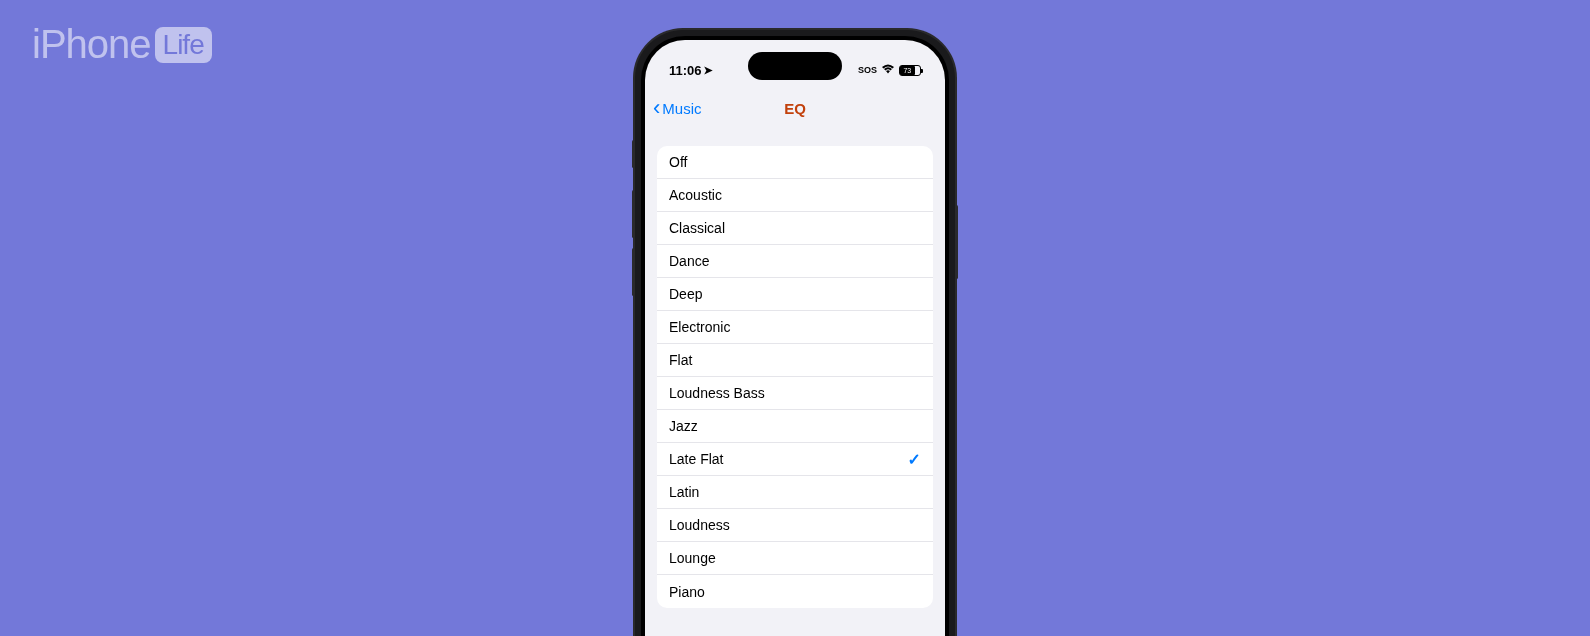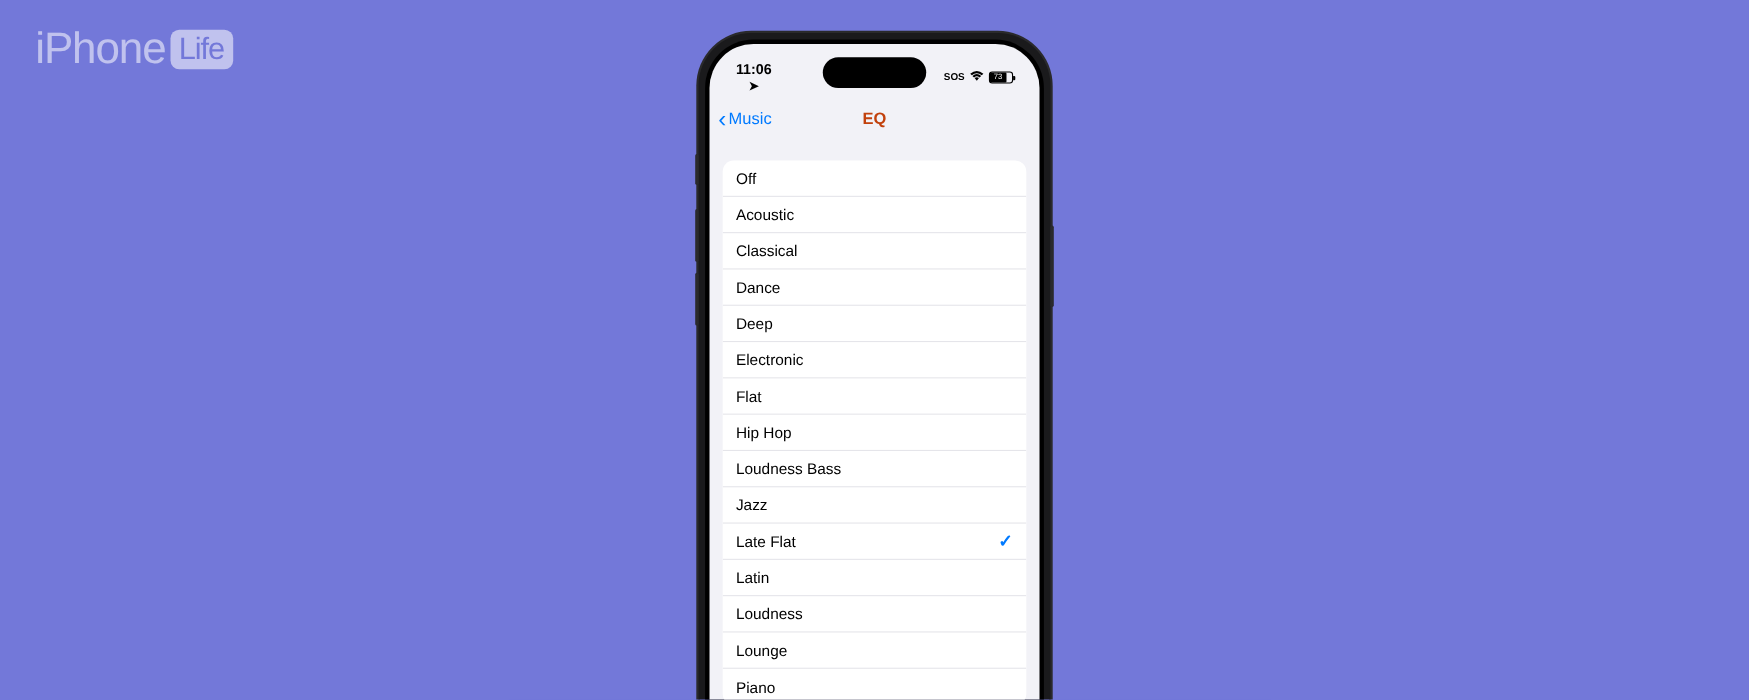--- a/index.html
+++ b/index.html
@@ -75,21 +75,21 @@
     .status-bar {
       height: 48px;
       display: flex;
       justify-content: space-between;
       align-items: center;
       padding: 12px 24px 0;
       font-size: 13px;
       font-weight: 600;
       color: #000;
     }
-    .status-left { display: flex; align-items: center; gap: 2px; flex-direction: column; }
+    .status-left { display: flex; align-items: center; gap: 2px; }
     .status-right { display: flex; align-items: center; gap: 4px; font-size: 10px; }
     .location-arrow { font-size: 11px; }
     .battery {
       width: 22px;
       height: 11px;
       border: 1px solid #000;
       border-radius: 3px;
       position: relative;
       display: flex;
       align-items: center;
@@ -236,23 +236,20 @@
           <div class="list-item">
             <span>Deep</span>
           </div>
           <div class="list-item">
             <span>Electronic</span>
           </div>
           <div class="list-item">
             <span>Flat</span>
           </div>
           <div class="list-item">
-            <span>Hip Hop</span>
-          </div>
-          <div class="list-item">
             <span>Loudness Bass</span>
           </div>
           <div class="list-item">
             <span>Jazz</span>
           </div>
           <div class="list-item">
             <span>Late Flat</span>
             <span class="checkmark">✓</span>
           </div>
           <div class="list-item">

